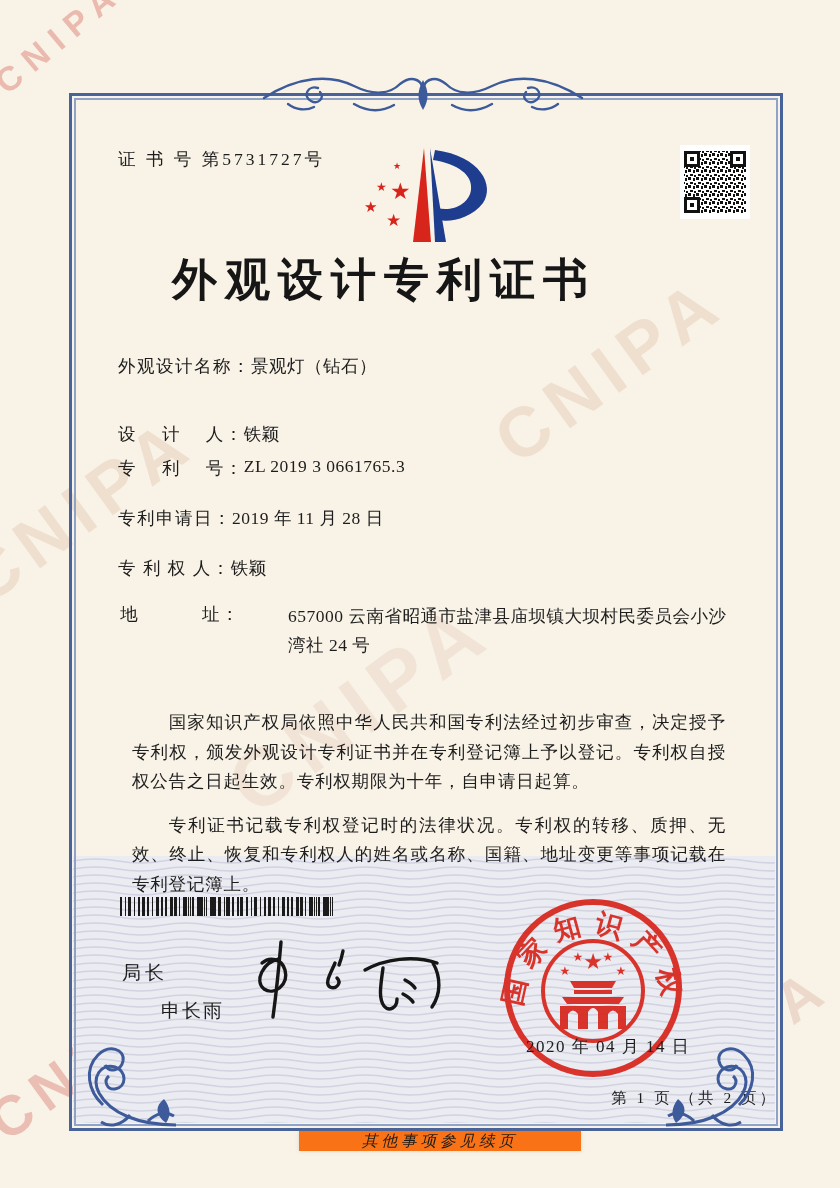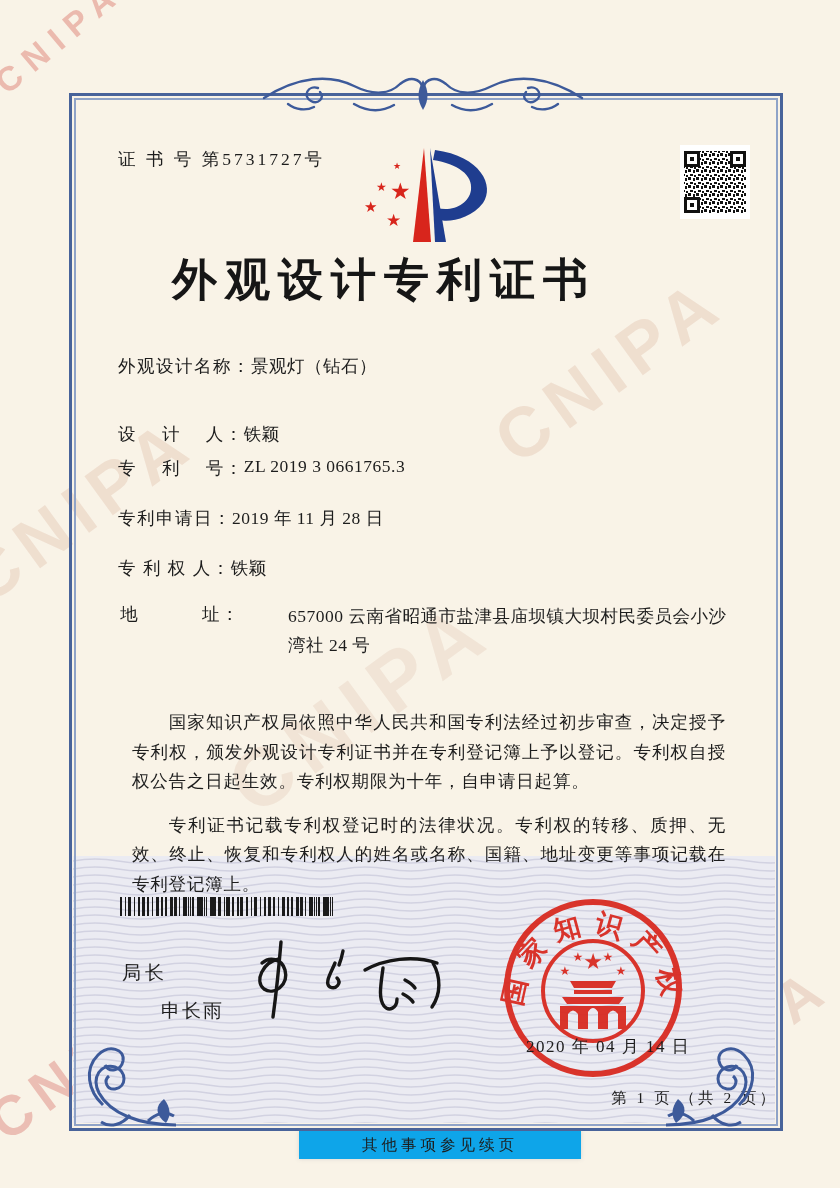--- a/index.html
+++ b/index.html
@@ -49,24 +49,24 @@
     background-image:
       repeating-linear-gradient(90deg,#1b1b1b 0 2px,transparent 2px 5px,#1b1b1b 5px 6px,transparent 6px 9px),
       repeating-linear-gradient(90deg,#1b1b1b 0 1px,transparent 1px 8px,#1b1b1b 8px 11px,transparent 11px 14px);}
   .signer-title{position:absolute;left:122px;top:960px;font-size:19px;letter-spacing:4px;}
   .signer-name{position:absolute;left:122px;top:998px;font-size:19px;letter-spacing:2px;margin-left:39px;}
   .signature{position:absolute;left:243px;top:935px;}
   .seal{position:absolute;left:498px;top:893px;mix-blend-mode:multiply;opacity:.93;}
   .seal-date{position:absolute;left:526px;top:1035px;font-size:17px;letter-spacing:1.5px;z-index:4;}
   .page-num{position:absolute;left:72px;top:1088px;width:706px;text-align:right;
             font-size:15.5px;letter-spacing:3px;z-index:4;}
-  .cont-note{position:absolute;left:299px;top:1131px;width:282px;height:28px;
-             background:#0ea5e9;box-shadow:0 0 4px rgba(120,120,140,.25);
+  .cont-note{position:absolute;left:299px;top:1131px;width:282px;height:20px;
+             background:#f97316;box-shadow:0 0 4px rgba(120,120,140,.25);
              display:flex;align-items:center;justify-content:center;
-             font-size:15.5px;letter-spacing:4px;z-index:4;}
+             font-size:15.5px;letter-spacing:4px;z-index:4;font-style:italic;}
 </style>
 </head>
 <body>
 
 <div class="page">
 
   <div class="wm wm-tl">CNIPA</div>
   <div class="wm wm-rt">CNIPA</div>
   <div class="wm wm-lm">CNIPA</div>
   <div class="wm wm-c">CNIPA</div>

